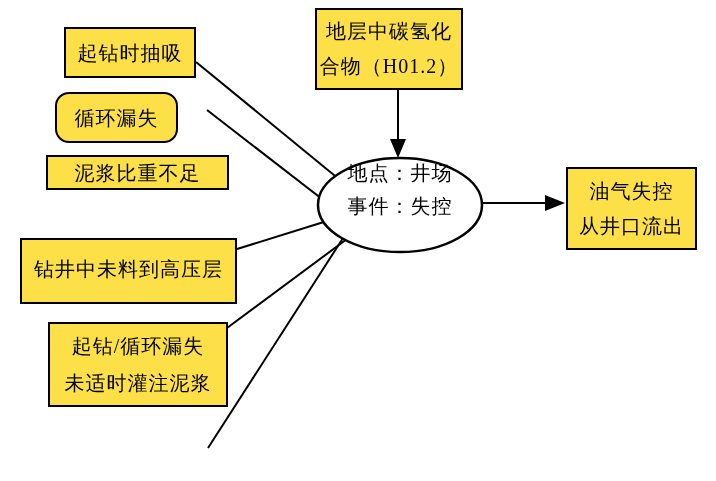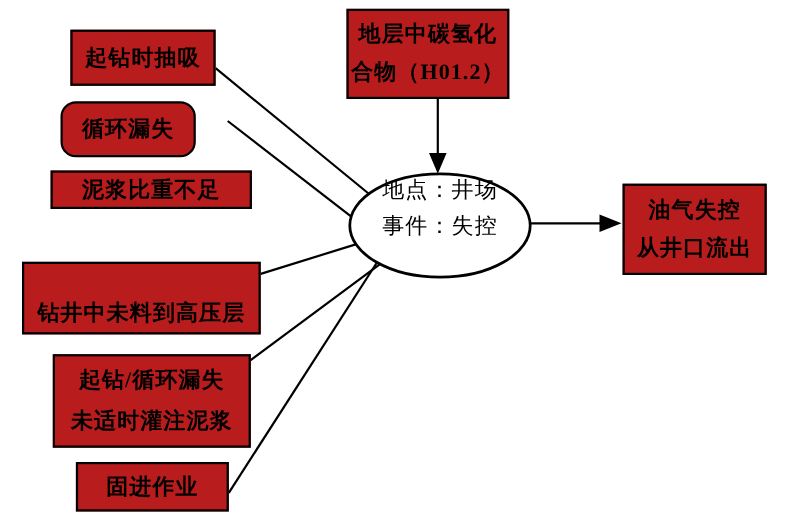--- a/index.html
+++ b/index.html
@@ -19,38 +19,37 @@
   .layer {
     position: absolute;
     left: 0;
     top: 0;
     width: 716px;
     height: 481px;
   }
   .node {
     position: absolute;
     border: 2px solid #000000;
-    background: #b91c1c;
+    background: #fde047;
     box-sizing: border-box;
     display: flex;
     flex-direction: column;
     align-items: center;
     justify-content: center;
     font-size: 20px;
     letter-spacing: 1px;
     line-height: 34px;
     text-align: center;
     white-space: nowrap;
-    font-weight: bold;
   }
   .b1 { left: 64px;  top: 27px;  width: 132px; height: 51px; }
   .b2 { left: 55px;  top: 92px;  width: 123px; height: 51px; border-radius: 14px; }
   .b3 { left: 46px;  top: 155px; width: 183px; height: 35px; }
   .b4 { left: 20px;  top: 238px; width: 217px; height: 66px;
-        justify-content: flex-start; padding-top: 28px; }
+        justify-content: flex-start; padding-top: 12px; }
   .b5 { left: 48px;  top: 322px; width: 180px; height: 85px; line-height: 37px; }
   .b6 { left: 69px;  top: 420px; width: 139px; height: 45px; }
   .btop   { left: 315px; top: 8px;   width: 148px; height: 82px; line-height: 35px; }
   .bright { left: 566px; top: 167px; width: 131px; height: 83px; line-height: 35px; }
   .ellipse-text {
     position: absolute;
     left: 317px; top: 157px;
     width: 166px; height: 96px;
     display: flex;
     flex-direction: column;
@@ -99,23 +98,20 @@
 
   <div class="node b4">
     <span>钻井中未料到高压层</span>
   </div>
 
   <div class="node b5">
     <span>起钻/循环漏失</span>
     <span>未适时灌注泥浆</span>
   </div>
 
-  <div class="node b6">
-    <span>固进作业</span>
-  </div>
 
   <div class="node btop">
     <span>地层中碳氢化</span>
     <span>合物（H01.2）</span>
   </div>
 
   <div class="ellipse-text">
     <span>地点：井场</span>
     <span>事件：失控</span>
   </div>

